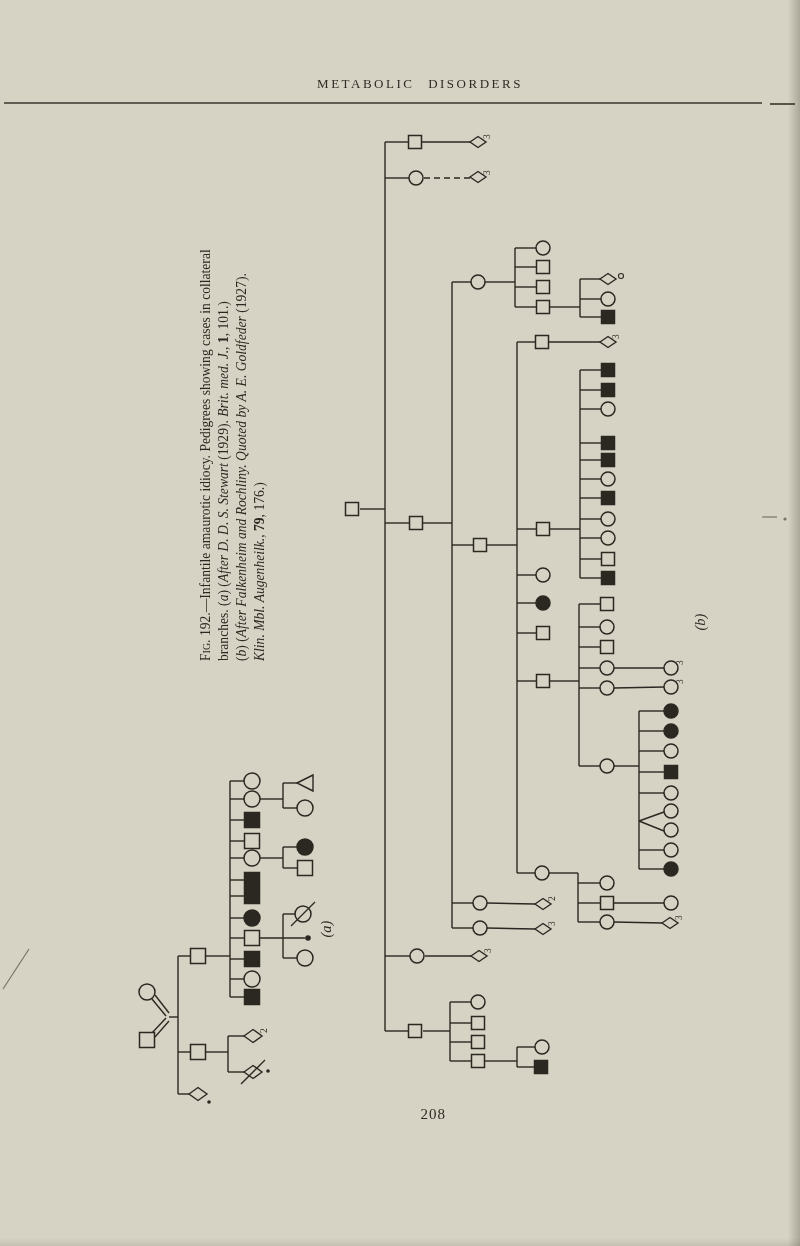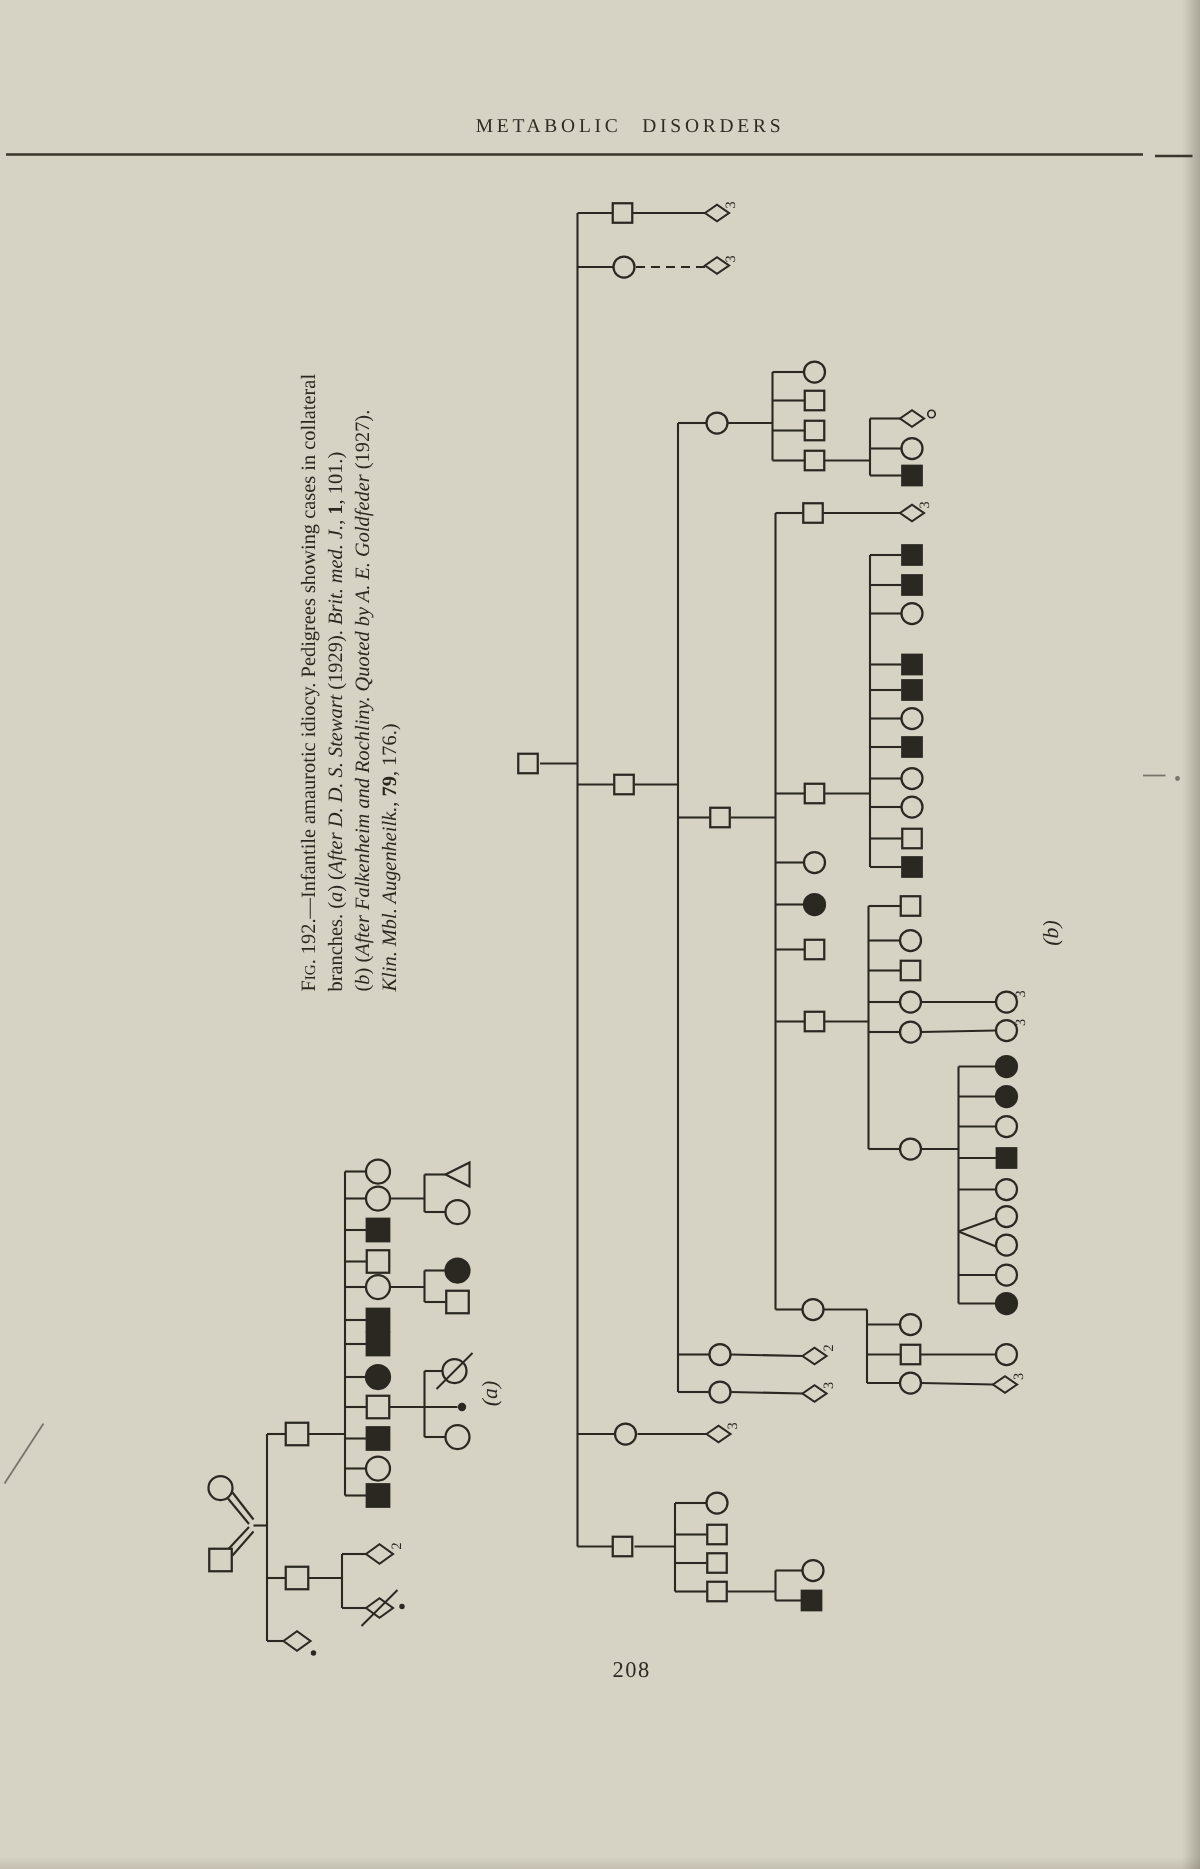--- a/index.html
+++ b/index.html
@@ -15,21 +15,21 @@
   }
   .caption{
     position:absolute;left:197px;top:661px;width:520px;height:76px;
     transform:rotate(-90deg);transform-origin:0 0;
     font-size:13.6px;line-height:18px;color:#2b2820;white-space:nowrap;
   }
   .caption .sc{font-variant:small-caps;}
   .caption .it{font-style:italic;}
   .caption .bd{font-weight:bold;}
   .page-number{
-    position:absolute;left:396px;top:1106px;width:50px;text-align:center;
+    position:absolute;left:396px;top:1106px;width:50px;text-align:right;
     font-size:15px;color:#2e2b23;letter-spacing:1px;
   }
   svg{position:absolute;left:0;top:0;}
   .edge-shadow{
     position:absolute;right:0;top:0;width:12px;height:1246px;
     background:linear-gradient(to right, rgba(60,54,38,0), rgba(60,54,38,0.28));
   }
   .edge-shadow-bottom{
     position:absolute;left:0;bottom:0;width:800px;height:8px;
     background:linear-gradient(to bottom, rgba(60,54,38,0), rgba(60,54,38,0.12));

